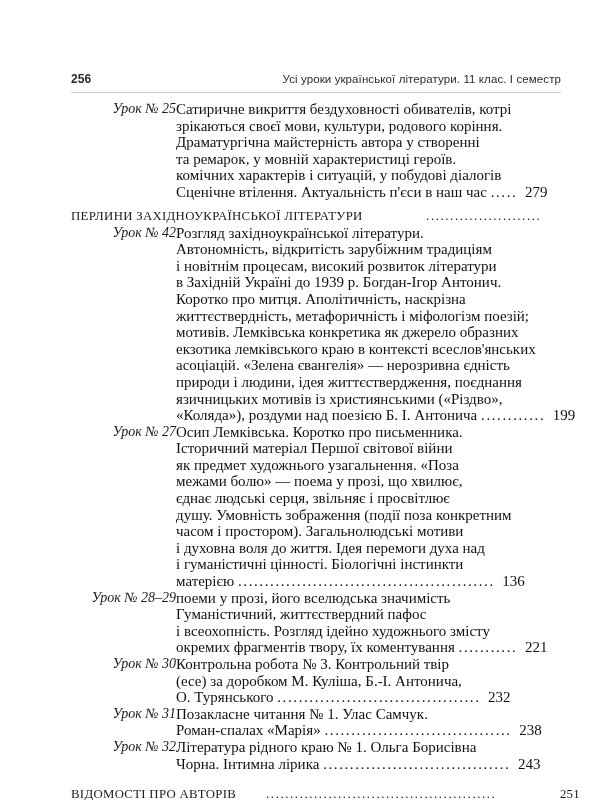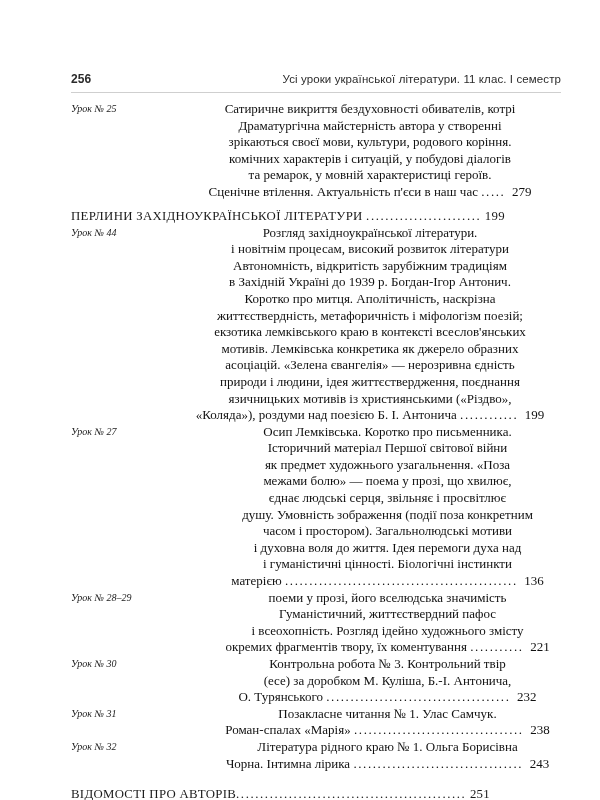--- a/index.html
+++ b/index.html
@@ -60,37 +60,38 @@
     left: 55px;
     top: 101px;
     width: 493px;
   }
 
   .entry {
     display: flex;
     align-items: flex-start;
     margin: 0;
   }
-  .entry + .entry { margin-top: 0px; gap: 35px; }
+  .entry + .entry { margin-top: 0px; }
 
   .lesson-label {
     flex: 0 0 105px;
     font-style: italic;
-    font-size: 10px;
+    font-size: 14px;
     line-height: 16.6px;
     color: #1a1a1a;
     white-space: nowrap;
     padding-top: 0px;
+    text-align: right;
   }
   .entry-body {
     flex: 1 1 auto;
-    font-size: 13px;
+    font-size: 15px;
     line-height: 16.6px;
     color: #111;
-    text-align: center;
+    text-align: left;
   }
   .entry-body .ln { display: block; white-space: nowrap; }
 
   
   .leader {
     letter-spacing: 1.6px;
     color: #111;
   }
   .pageno {
     font-weight: 400;
@@ -98,20 +99,21 @@
 
   
   .section-head {
     display: flex;
     align-items: baseline;
     font-size: 12.8px;
     line-height: 17px;
     letter-spacing: 0.3px;
     margin: 0;
     white-space: nowrap;
+    gap: 30px;
   }
   .section-head .sh-text { }
   .section-head .sh-leader { letter-spacing: 1.6px; }
   .section-head .sh-page { }
 
   .spacer-sm { height: 7px; }
   .spacer-md { height: 14px; }
 </style>
 </head>
 <body>
@@ -123,45 +125,45 @@
     <span class="title">Усі уроки української літератури. 11 клас. І семестр</span>
   </div>
   <div class="head-rule"></div>
 
   <div class="toc">
 
     <div class="entry">
       <div class="lesson-label">Урок № 25</div>
       <div class="entry-body">
         <span class="ln">Сатиричне викриття бездуховності обивателів, котрі</span>
+        <span class="ln">зрікаються своєї мови, культури, родового коріння.</span>
         <span class="ln">Драматургічна майстерність автора у створенні</span>
-        <span class="ln">зрікаються своєї мови, культури, родового коріння.</span>
+        <span class="ln">та ремарок, у мовній характеристиці героїв.</span>
         <span class="ln">комічних характерів і ситуацій, у побудові діалогів</span>
-        <span class="ln">та ремарок, у мовній характеристиці героїв.</span>
         <span class="ln"><span>Сценічне втілення. Актуальність п'єси в наш час</span> <span class="leader">.....</span>&nbsp; <span class="pageno">279</span></span>
       </div>
     </div>
 
     <div class="spacer-sm"></div>
 
     <div class="section-head">
       <span class="sh-text">ПЕРЛИНИ ЗАХІДНОУКРАЇНСЬКОЇ ЛІТЕРАТУРИ</span>&nbsp;<span class="sh-leader">........................</span>&nbsp; <span class="sh-page">199</span>
     </div>
 
     <div class="entry">
-      <div class="lesson-label">Урок № 44</div>
+      <div class="lesson-label">Урок № 42</div>
       <div class="entry-body">
         <span class="ln">Розгляд західноукраїнської літератури.</span>
+        <span class="ln">Автономність, відкритість зарубіжним традиціям</span>
         <span class="ln">і новітнім процесам, високий розвиток літератури</span>
-        <span class="ln">Автономність, відкритість зарубіжним традиціям</span>
         <span class="ln">в Західній Україні до 1939 р. Богдан-Ігор Антонич.</span>
         <span class="ln">Коротко про митця. Аполітичність, наскрізна</span>
         <span class="ln">життєствердність, метафоричність і міфологізм поезій;</span>
+        <span class="ln">мотивів. Лемківська конкретика як джерело образних</span>
         <span class="ln">екзотика лемківського краю в контексті всеслов'янських</span>
-        <span class="ln">мотивів. Лемківська конкретика як джерело образних</span>
         <span class="ln">асоціацій. «Зелена євангелія» — нерозривна єдність</span>
         <span class="ln">природи і людини, ідея життєствердження, поєднання</span>
         <span class="ln">язичницьких мотивів із християнськими («Різдво»,</span>
         <span class="ln"><span>«Коляда»), роздуми над поезією Б. І. Антонича</span> <span class="leader">............</span>&nbsp; <span class="pageno">199</span></span>
       </div>
     </div>
 
     <div class="entry">
       <div class="lesson-label">Урок № 27</div>
       <div class="entry-body">

